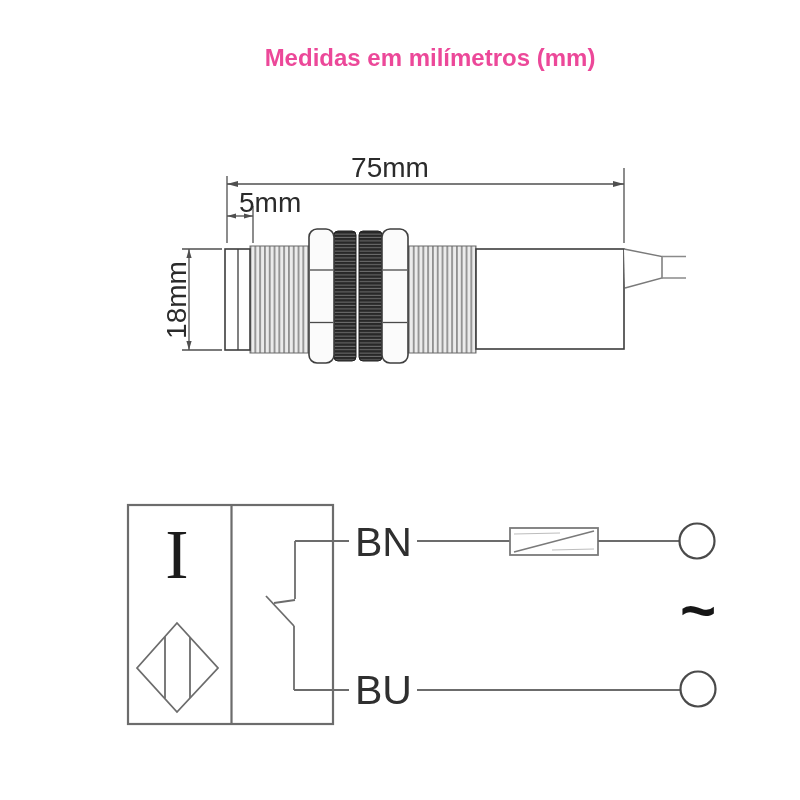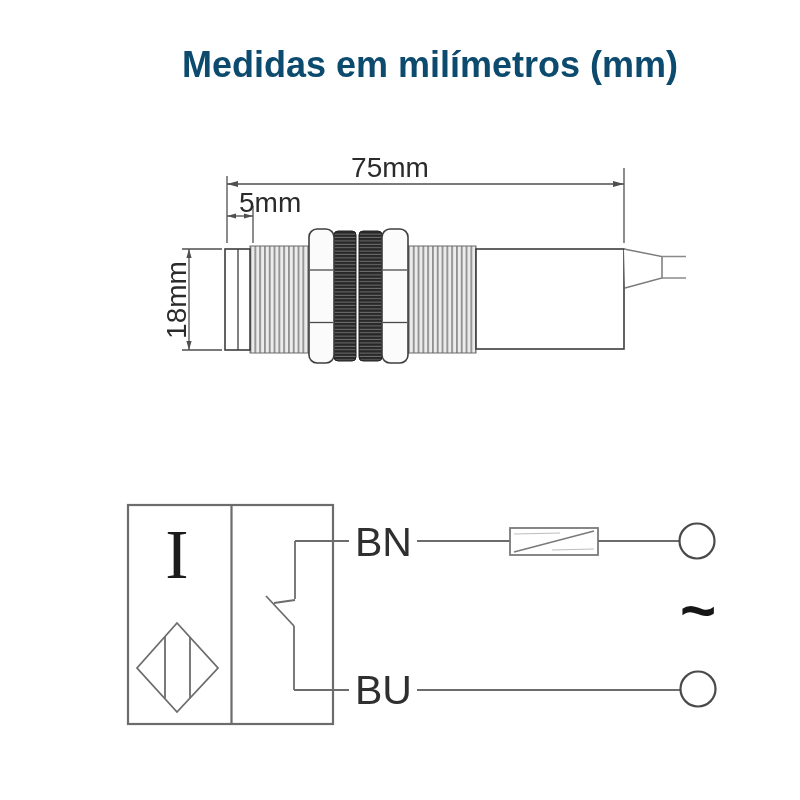--- a/index.html
+++ b/index.html
@@ -1,19 +1,19 @@
 <!DOCTYPE html>
 <html><head>
 <meta charset="utf-8">
 <style>
   html,body{margin:0;padding:0;background:#fff;}
   .canvas{position:relative;width:800px;height:800px;background:#ffffff;overflow:hidden;
           font-family:"Liberation Sans",sans-serif;}
   .title{position:absolute;top:44px;left:60px;width:740px;text-align:center;
-         font-size:36px;font-weight:bold;color:#0c4a6e;letter-spacing:0px;}
+         font-size:24px;font-weight:bold;color:#ec4899;letter-spacing:0px;}
   svg{position:absolute;top:0;left:0;}
   .dim-text{font-family:"Liberation Sans",sans-serif;font-size:28px;fill:#2b2b2b;}
   .wire-text{font-family:"Liberation Sans",sans-serif;font-size:41px;fill:#2f2f2f;}
   .io-text{font-family:"Liberation Serif",serif;font-size:70px;fill:#1c1c1c;}
   .ac-text{font-family:"Liberation Sans",sans-serif;font-size:62px;font-weight:bold;fill:#161616;}
   .outline{stroke:#3d3d3d;stroke-width:1.6;fill:#ffffff;}
   .dimline{stroke:#4f4f4f;stroke-width:1.3;fill:none;}
   .arrow{fill:#4f4f4f;stroke:none;}
   .schem{stroke:#6c6c6c;stroke-width:2.2;fill:none;}
   .schem-thin{stroke:#6c6c6c;stroke-width:1.8;fill:none;}

